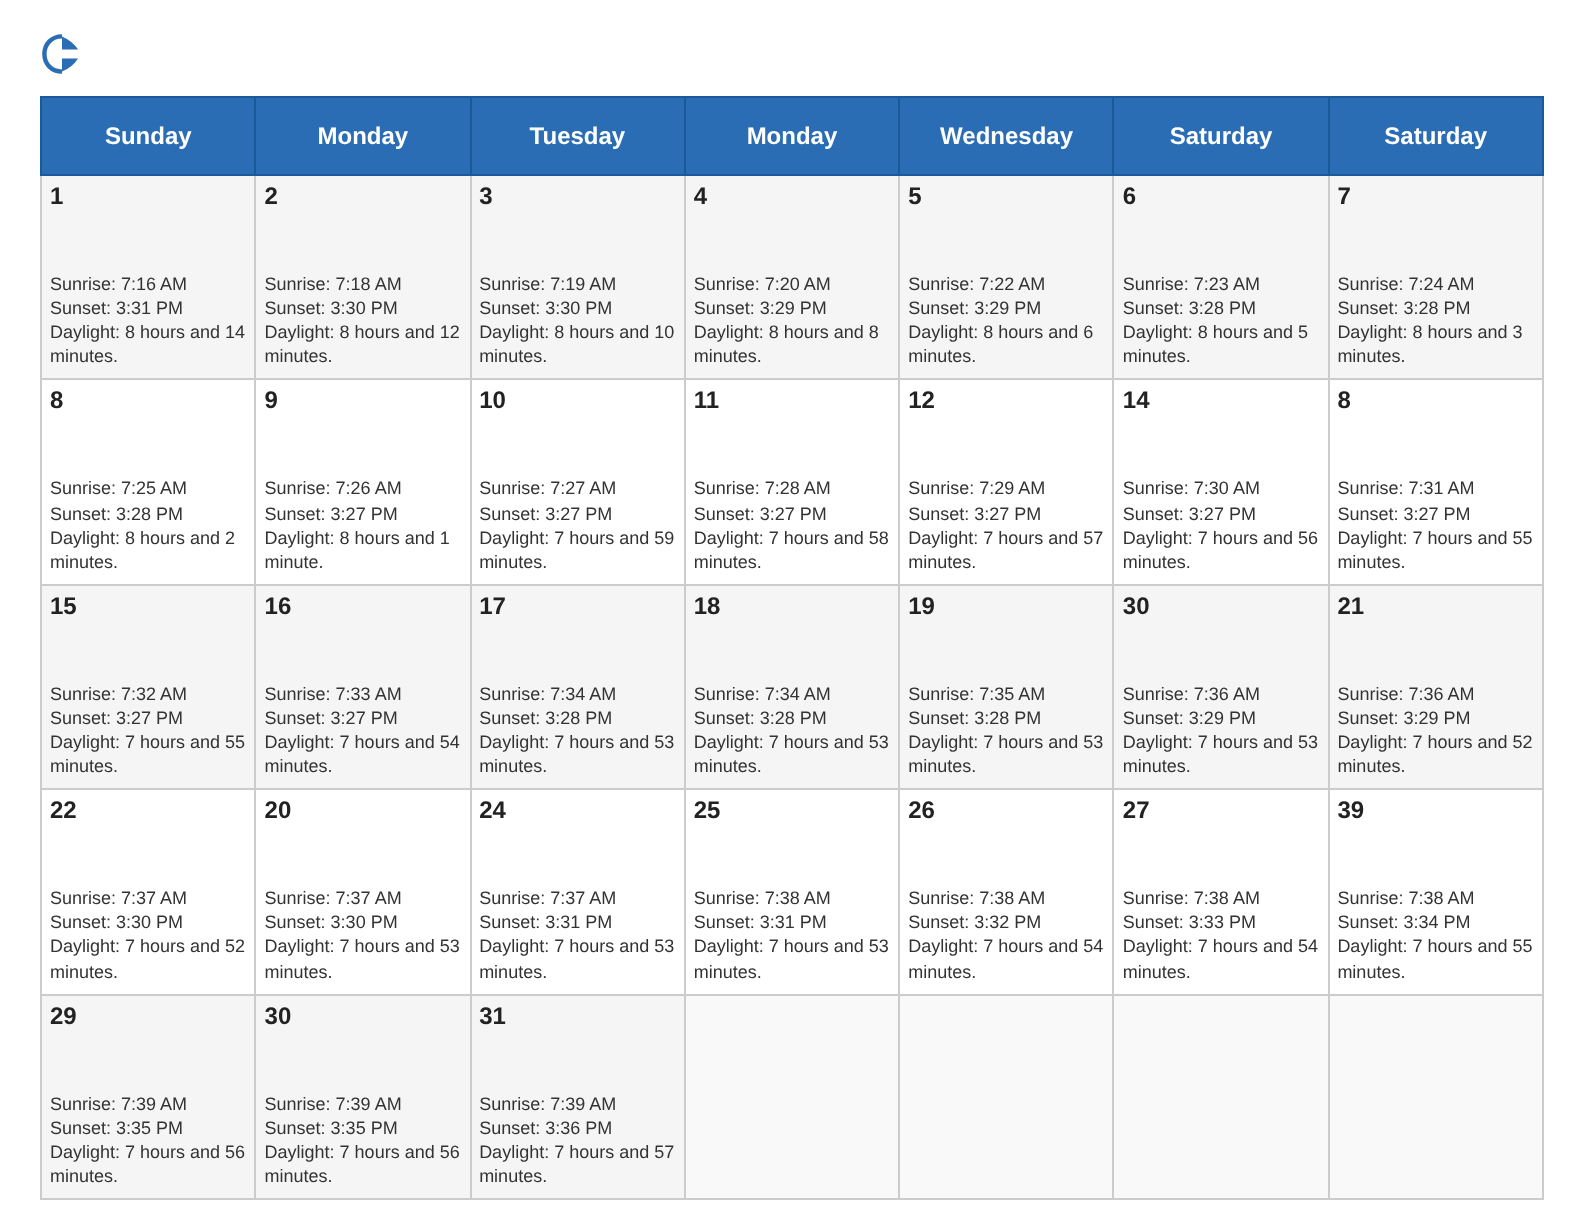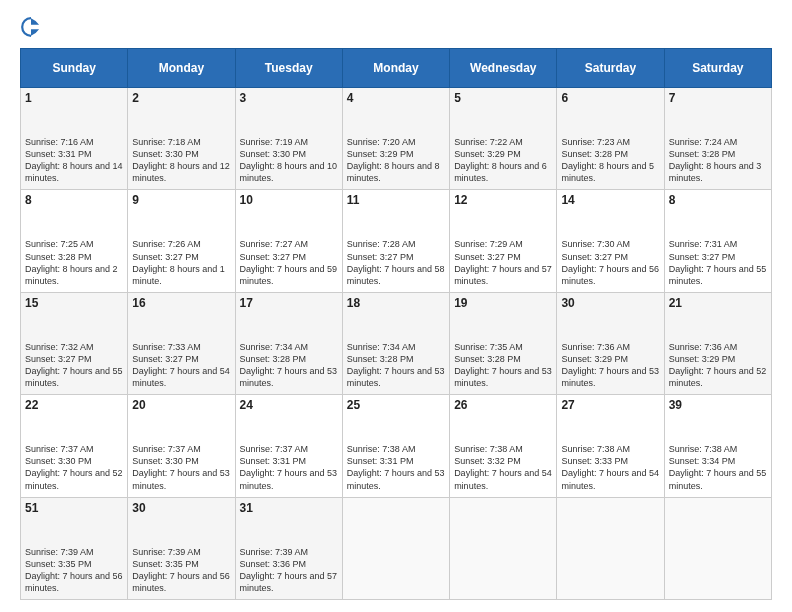--- a/index.html
+++ b/index.html
@@ -363,21 +363,21 @@
           <span class="day-num">39</span>
           <div class="day-info">
             Sunrise: 7:38 AM<br>
             Sunset: 3:34 PM<br>
             Daylight: 7 hours and 55 minutes.
           </div>
         </td>
         </tr>
         <tr class="last-row">
           <td>
-          <span class="day-num">51</span>
+          <span class="day-num">29</span>
           <div class="day-info">
             Sunrise: 7:39 AM<br>
             Sunset: 3:35 PM<br>
             Daylight: 7 hours and 56 minutes.
           </div>
         </td>
           <td>
           <span class="day-num">30</span>
           <div class="day-info">
             Sunrise: 7:39 AM<br>

